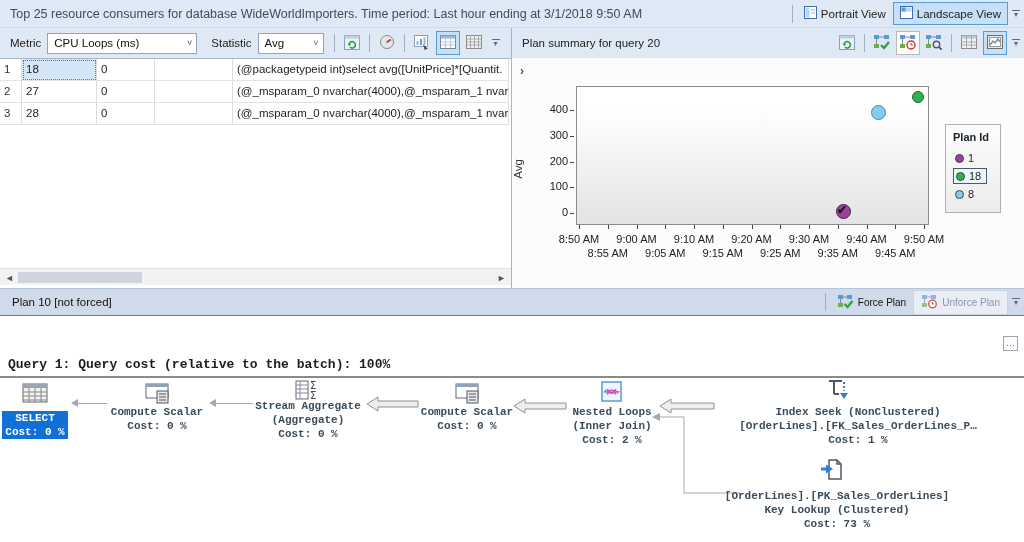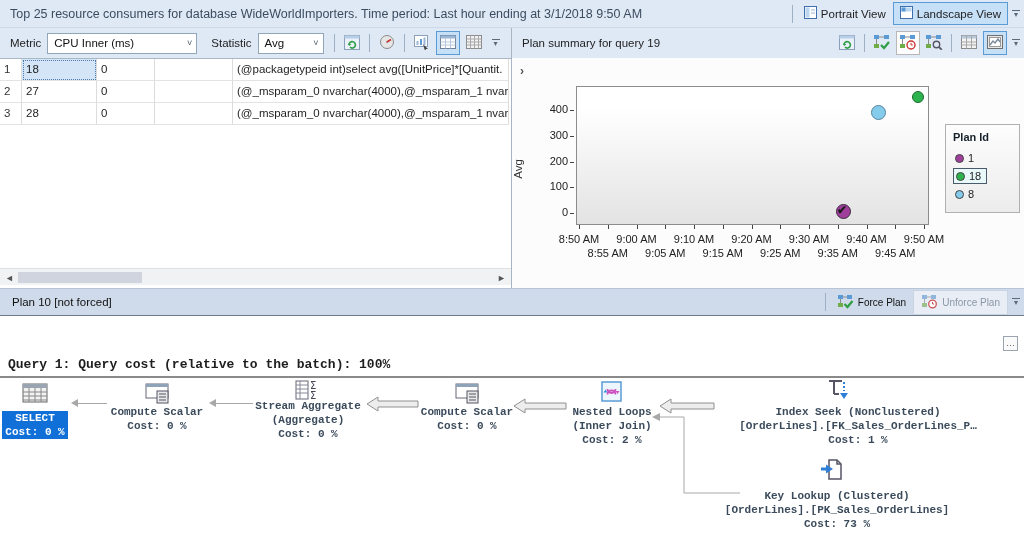--- a/index.html
+++ b/index.html
@@ -55,21 +55,21 @@
   .avg-label { position:absolute; left:-4px; top:105px; font-size:11.5px; color:#333;
                transform:rotate(-90deg); }
   .plot { position:absolute; left:64px; top:28px; width:353px; height:139px;
           border:1px solid #8c8c8c; background:linear-gradient(#ffffff 15%, #e3e3e3); }
   .ytick { position:absolute; left:12px; width:44px; text-align:right; font-size:11px; color:#222; }
   .ydash { position:absolute; left:58px; width:4px; height:1px; background:#444; }
   .xtick { position:absolute; width:1px; height:4px; background:#444; top:167px; }
   .xlabel { position:absolute; width:54px; text-align:center; font-size:11px; color:#222; }
   .pt { position:absolute; border-radius:50%; border:1.5px solid #444; }
   .ptcheck { position:absolute; left:0px; top:-2px; font-size:12px; font-weight:bold; color:#1a1a1a; }
-  .legend { position:absolute; left:433px; top:66px; width:75px; padding:6px 0 8px 7px;
+  .legend { position:absolute; left:433px; top:66px; width:56px; padding:6px 0 8px 7px;
             background:linear-gradient(#fdfdfd,#ececec); border:1px solid #b0b0b0; }
   .legend-title { font-size:11px; font-weight:bold; color:#15202b; margin-bottom:8px; }
   .lgitem { display:flex; align-items:center; gap:4px; margin:3px 0; font-size:11px; width:34px; padding:1px 2px; }
   .lgitem.lgsel { border:1px solid #4a5a6a; background:#e9f8f8; }
   .lgdot { width:9px; height:9px; border-radius:50%; border:1.5px solid #444; flex:none; }
   
   .plan-bar { position:absolute; left:0; top:288px; width:1024px; height:27px; background:#cfdbea;
               border-top:1px solid #b6c4d6; display:flex; align-items:center; font-size:11.5px; }
   .plan-bar .lbl { margin-left:12px; color:#111; }
   .pb-right { margin-left:auto; display:flex; align-items:center; }
@@ -124,21 +124,21 @@
       <span>Landscape View</span>
     </div>
     <div class="overflow-marker"><span class="bar"></span>▾</div>
   </div>
 </div>
 
 <div class="panel-left">
   <div class="toolbar">
     <span class="lbl">Metric</span>
     <div class="combo" style="width:150px">
-      <span>CPU Inner (ms)</span>
+      <span>CPU Loops (ms)</span>
       <span class="chev">˅</span>
     </div>
     <span class="lbl" style="margin-left:14px">Statistic</span>
     <div class="combo" style="width:66px">
       <span>Avg</span>
       <span class="chev">˅</span>
     </div>
     <div class="vsep" style="margin-left:10px"></div>
     <div class="tbtn">
       <span>
@@ -220,21 +220,21 @@
 
   <div class="hscroll">
     <span class="harrow" style="left:5px">◄</span>
     <div class="hthumb"></div>
     <span class="harrow" style="right:5px">►</span>
   </div>
 </div>
 
 <div class="panel-right">
   <div class="toolbar">
-    <span class="lbl">Plan summary for query 19</span>
+    <span class="lbl">Plan summary for query 20</span>
     <div style="margin-left:auto; display:flex; align-items:center;">
       <div class="tbtn">
         <span>
           <svg width="16" height="15">
               <rect x="0.5" y="0.5" width="15" height="14" fill="#eaf1fa" stroke="#8aa0b8"></rect>
               <rect x="0.5" y="0.5" width="15" height="3" fill="#b9cfe8"></rect>
               <path d="M5 10 a3.2 3.2 0 1 1 1 2.2" fill="none" stroke="#2f9e44" stroke-width="1.6"></path>
               <path d="M4.2 8.2 L5 11 L7.4 9.6 Z" fill="#2f9e44"></path>
             </svg>
         </span>
@@ -497,17 +497,17 @@
     </div>
     <div class="nicon" style="left: 817px; top: 80px;">
       <svg width="24" height="24">
         <path d="M9 2 h8 l4 4 v15 h-12 Z" fill="#fff" stroke="#556" stroke-width="1.5"></path>
         <path d="M17 2 v4 h4" fill="none" stroke="#556" stroke-width="1.5"></path>
         <path d="M1 11 h6" stroke="#2f7fd6" stroke-width="3"></path>
         <path d="M6 6.5 L13 11 L6 15.5 Z" fill="#2f7fd6"></path>
       </svg>
     </div>
     <div class="nlabel" style="left: 712px; top: 111px; width: 250px;">
+      <div class="nline">[OrderLines].[PK_Sales_OrderLines]</div>
       <div class="nline">Key Lookup (Clustered)</div>
-      <div class="nline">[OrderLines].[PK_Sales_OrderLines]</div>
       <div class="nline">Cost: 73 %</div>
     </div>
   </div>
 
 </body></html>

